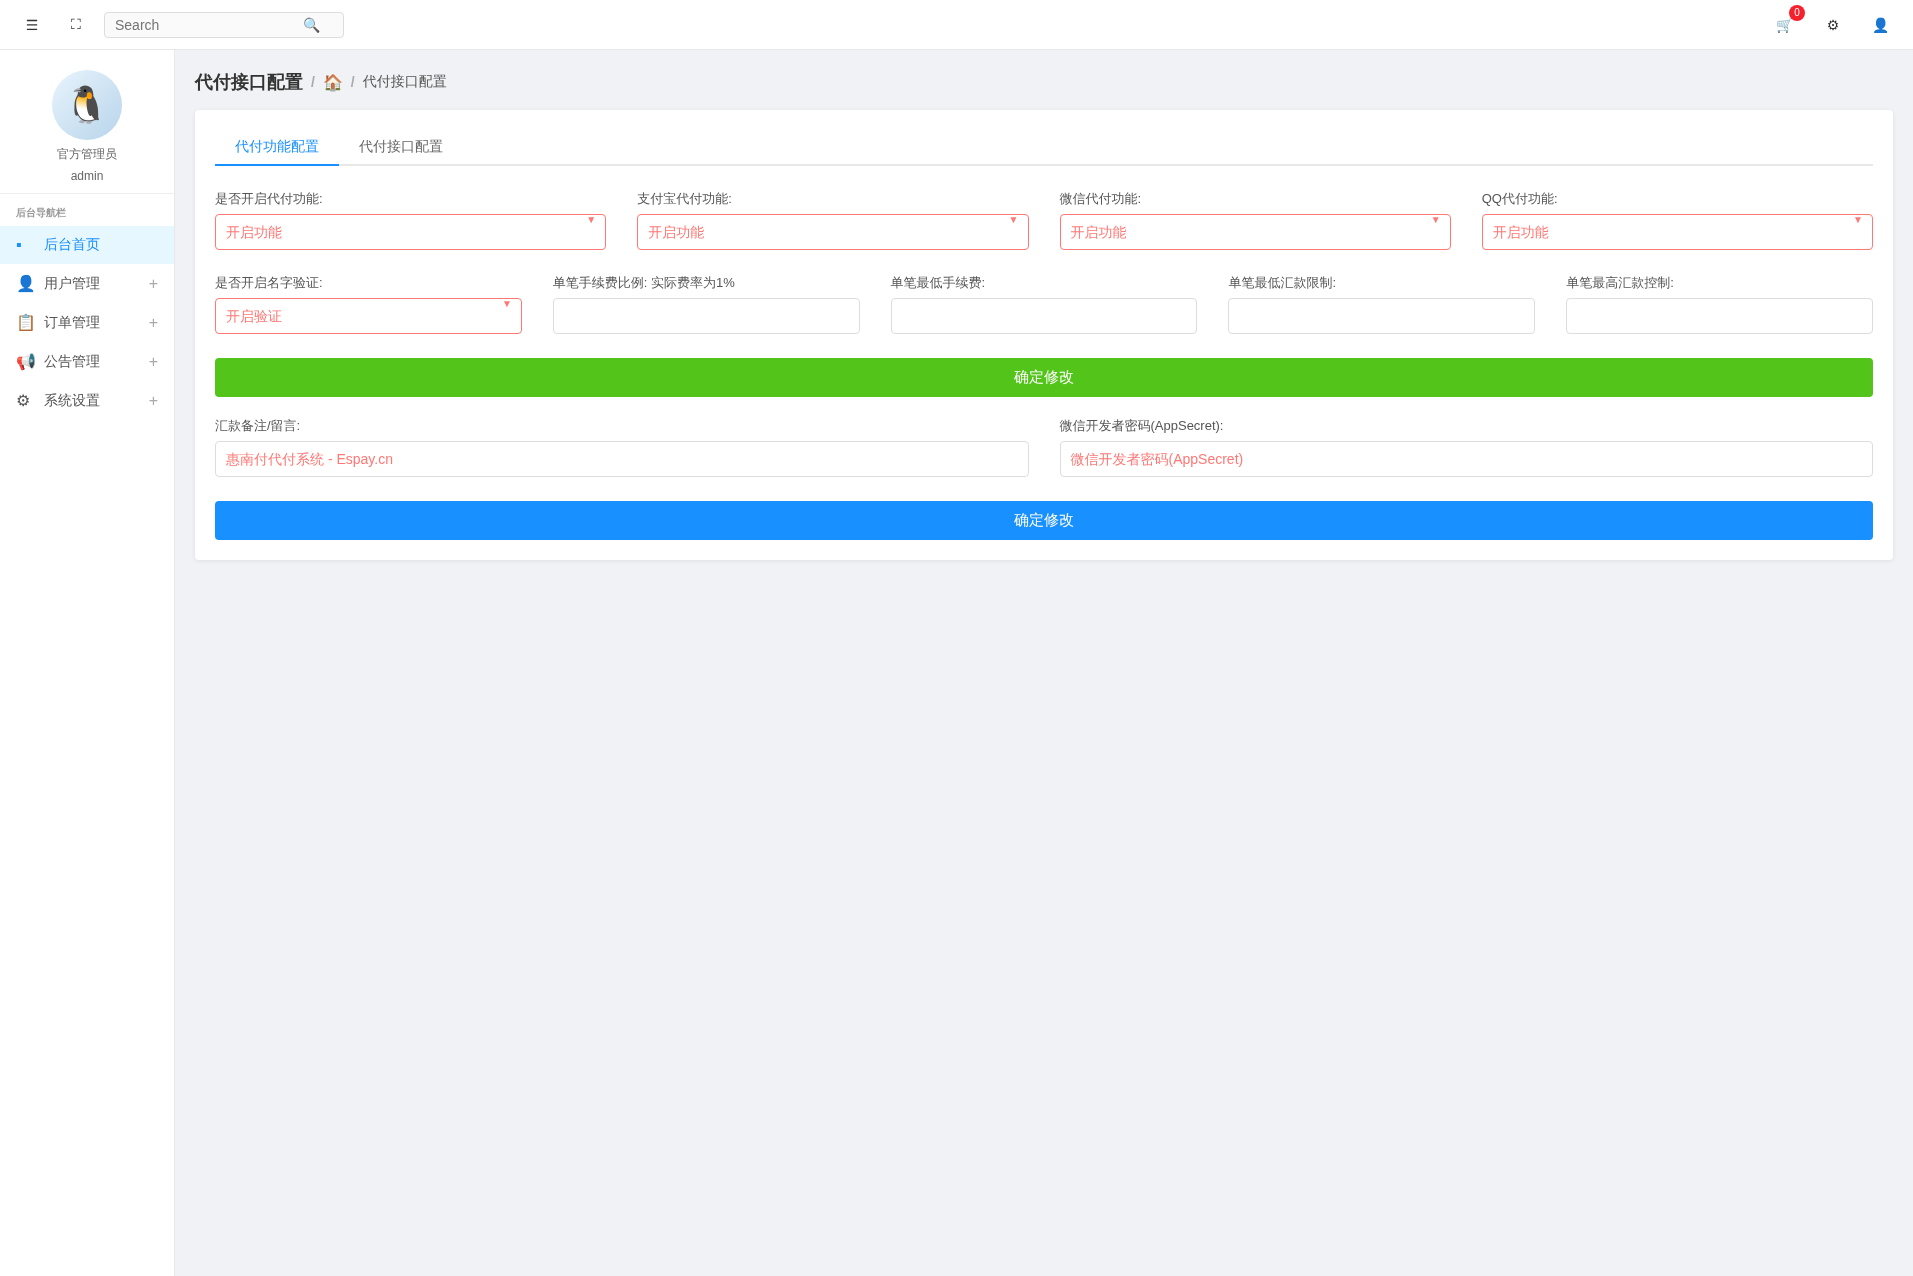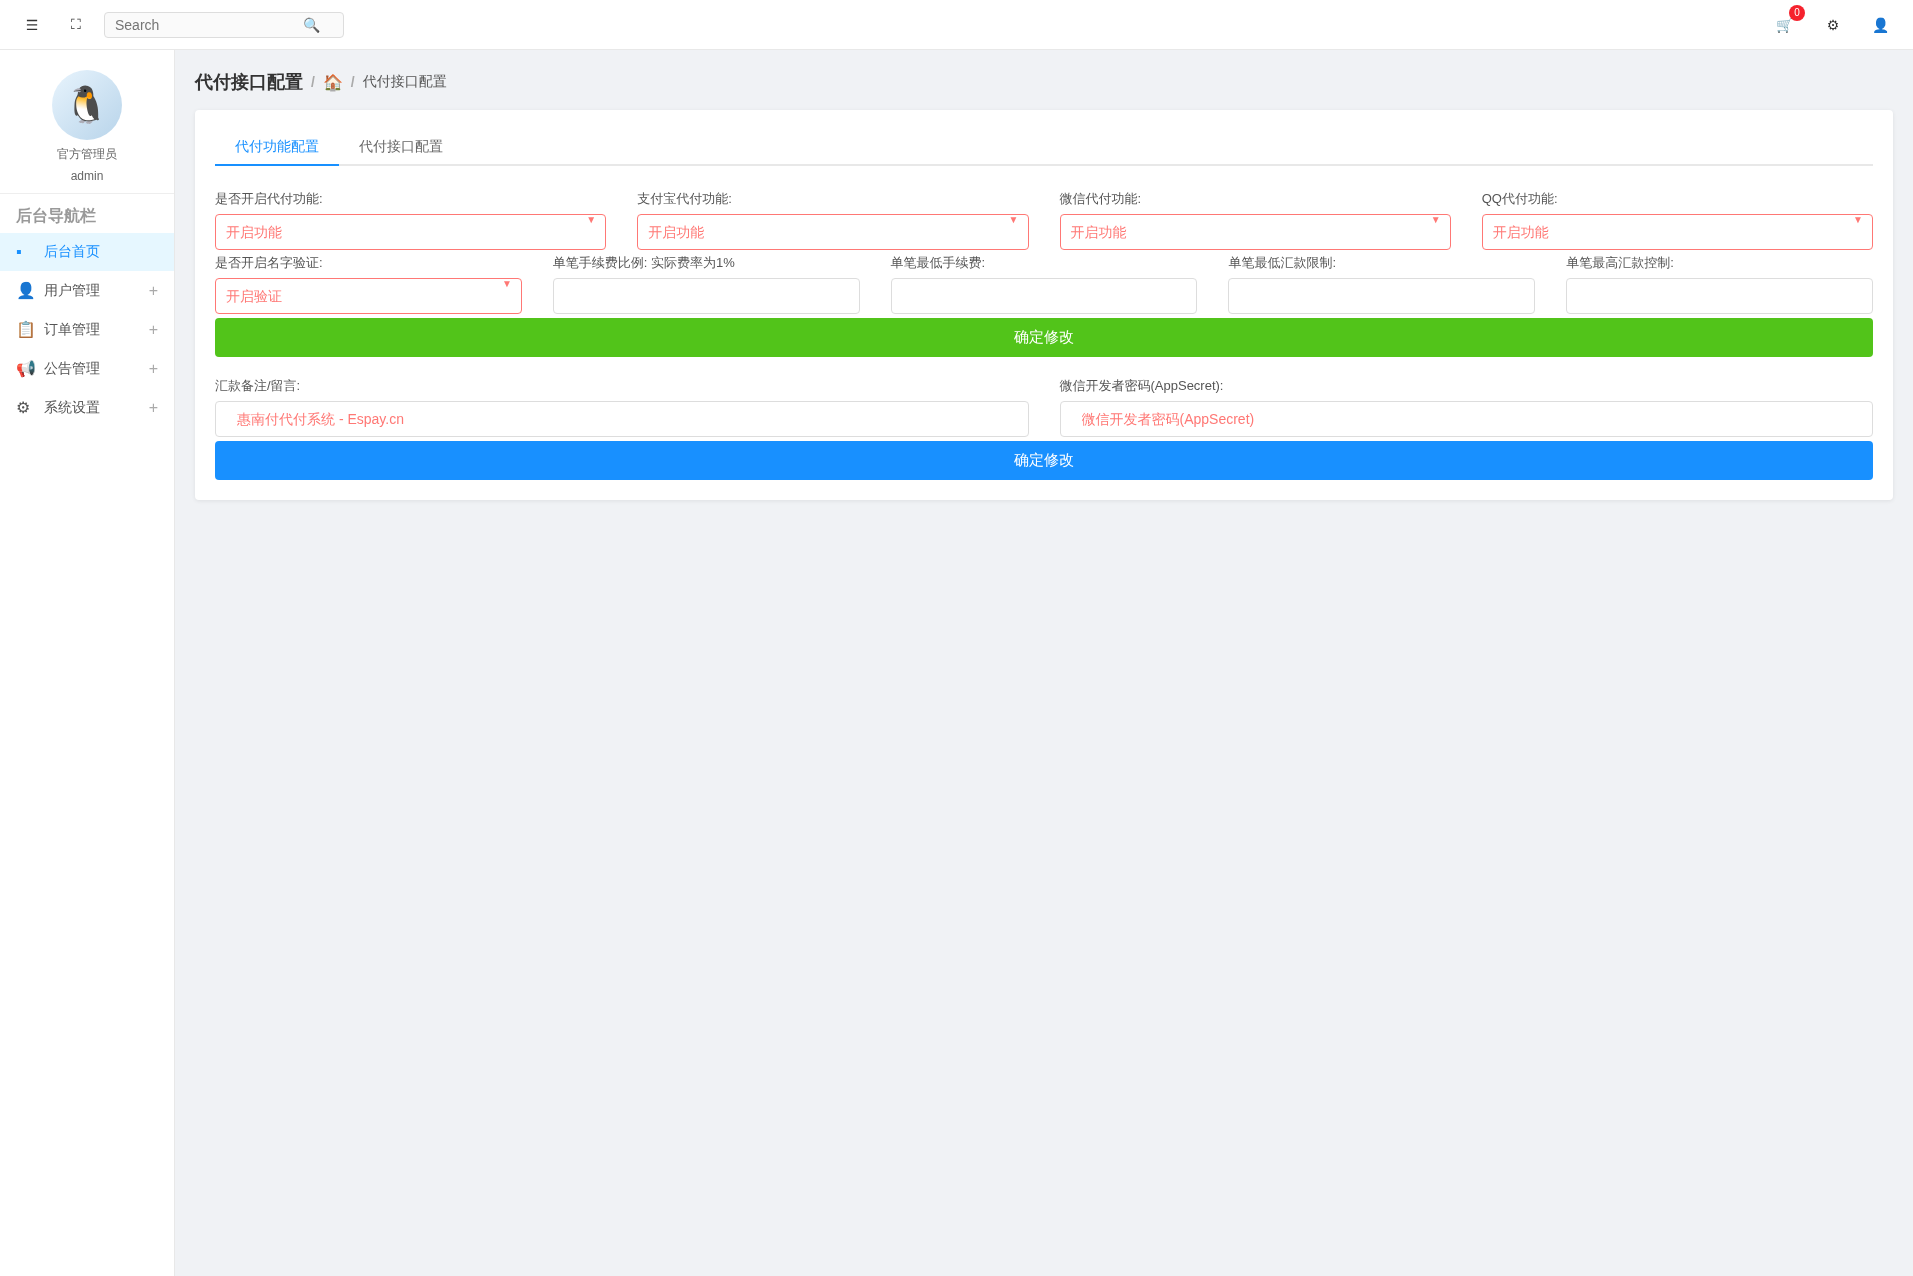--- a/index.html
+++ b/index.html
@@ -48,21 +48,21 @@
       padding: 20px 0 10px; border-bottom: 1px solid #eee;
     }
     .logo-img {
       width: 70px; height: 70px; border-radius: 50%;
       background: linear-gradient(135deg, #e8f4fd, #b8d4ea);
       display: flex; align-items: center; justify-content: center;
       font-size: 28px; overflow: hidden; position: relative;
     }
     .logo-text { font-size: 12px; color: #666; margin-top: 6px; }
     .sidebar-nav-label {
-      padding: 12px 16px 6px; font-size: 16px; color: #999;
+      padding: 12px 16px 6px; font-size: 10px; color: #999;
       font-weight: bold;
     }
     .sidebar-item {
       display: flex; align-items: center; padding: 10px 16px;
       cursor: pointer; color: #555; font-size: 14px;
       transition: background 0.2s;
     }
     .sidebar-item.active { background: #e6f7ff; color: #1890ff; }
     .sidebar-item .item-icon { width: 20px; margin-right: 8px; font-size: 16px; }
     .sidebar-item .item-label { flex: 1; }
@@ -92,21 +92,21 @@
     
     .tabs { display: flex; border-bottom: 2px solid #e8e8e8; margin-bottom: 24px; }
     .tab {
       padding: 8px 20px; cursor: pointer; font-size: 14px;
       color: #666; border-bottom: 2px solid transparent;
       margin-bottom: -2px; transition: all 0.2s;
     }
     .tab.active { color: #1890ff; border-bottom-color: #1890ff; }
 
     
-    .form-row { display: flex; gap: 31px; margin-bottom: 4px; flex-wrap: wrap; }
+    .form-row { display: flex; gap: 31px; margin-bottom: 24px; flex-wrap: wrap; }
     .form-group { display: flex; flex-direction: column; gap: 6px; flex: 1; }
     .form-group label { font-size: 13px; color: #555; }
 
     
     .custom-select {
       position: relative; display: flex; 
     }
     .custom-select select {
       width: 100%; padding: 6px 30px 6px 10px;
       border: 1px solid #ff7875; border-radius: 4px;
@@ -114,21 +114,21 @@
       color: #ff7875; background: #fff; cursor: pointer;
       height: 36px;
     }
     .custom-select::after {
       content: '▼'; position: absolute; right: 10px;
       font-size: 10px; color: #ff7875; pointer-events: none;
     }
 
     
     .form-input {
-      padding: 6px 21px; border: 1px solid #ddd; border-radius: 4px;
+      padding: 6px 10px; border: 1px solid #ddd; border-radius: 4px;
       font-size: 14px; height: 36px; outline: none; width: 100%;
     }
     .form-input.placeholder-red::placeholder { color: #ff7875; }
 
     
     .btn-confirm-green {
       width: 100%; padding: 10px; background: #52c41a;
       color: #fff; border: none; border-radius: 4px;
       font-size: 15px; cursor: pointer; margin-bottom: 20px;
     }

